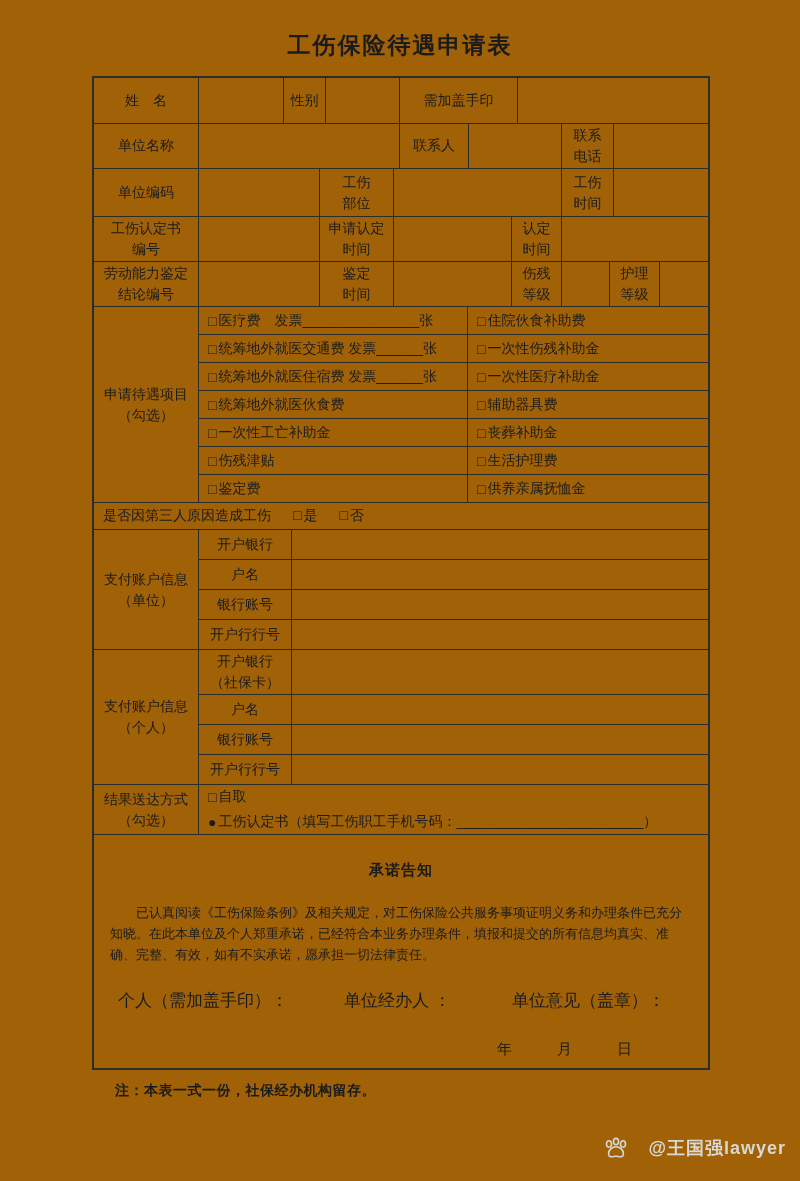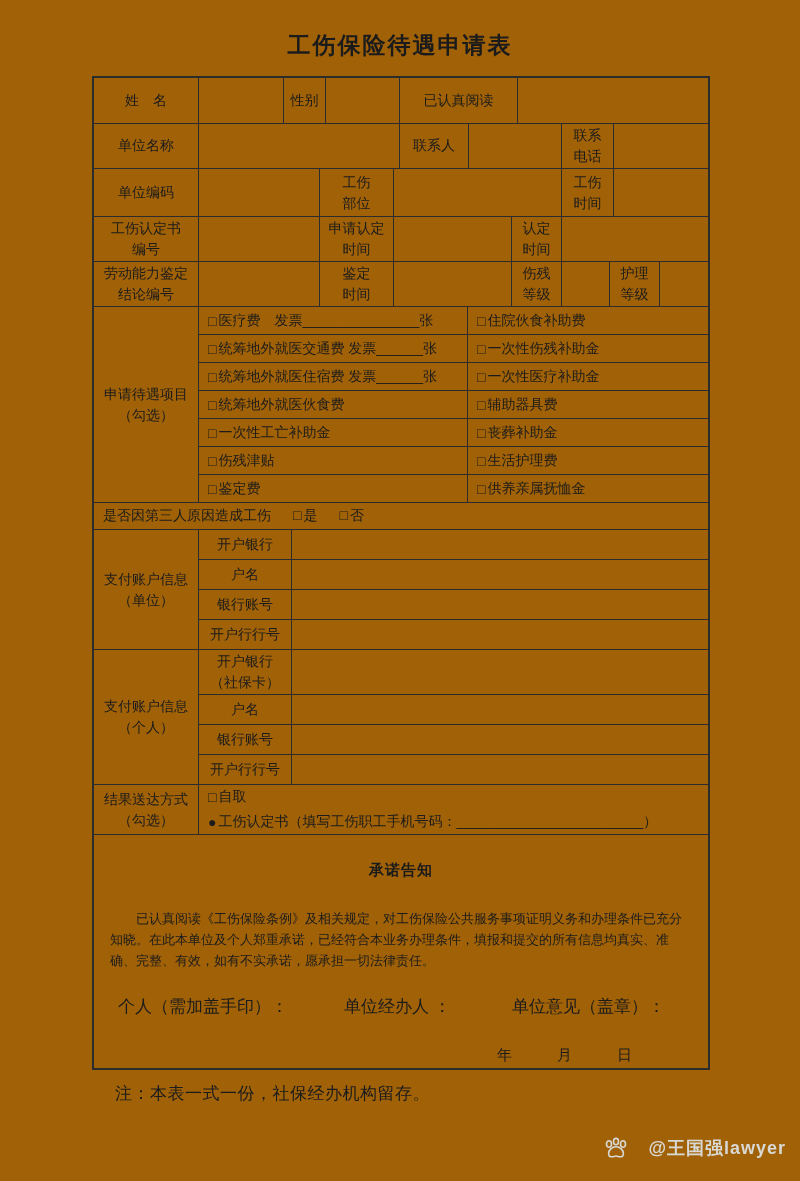--- a/index.html
+++ b/index.html
@@ -33,29 +33,29 @@
   .grow { flex: 1; }
   .pre { white-space: pre-line; line-height: 1.5; }
   .left-al { justify-content: flex-start; padding-left: 9px; text-align: left; }
   .subcol { display: flex; flex-direction: column; }
   .subrow { display: flex; border-bottom: 1.5px solid #2c2c2c; flex-shrink: 0; }
   .subrow:last-child { border-bottom: none; }
   .cb { margin-right: 2px; }
   .opt { display: flex; align-items: center; height: 25px; font-size: 14px; }
   .tp-opt { margin-left: 22px; }
   .commit-cell { display: block; padding: 26px 14px 0 14px; text-align: left; }
-  .commit-title { text-align: center; font-weight: 700; font-size: 15px; margin-bottom: 28px; letter-spacing: 1px; }
+  .commit-title { text-align: center; font-weight: 700; font-size: 15px; margin-bottom: 22px; letter-spacing: 1px; }
   .commit-body { font-size: 13px; line-height: 1.62; text-indent: 2em; margin: 0 2px 20px 2px; }
   .sig-row { display: flex; font-size: 17px; padding-left: 10px; margin-top: 24px; }
   .sig-row span:nth-child(1) { width: 226px; }
   .sig-row span:nth-child(2) { width: 168px; }
   .date-row { text-align: right; padding-right: 62px; font-size: 15px; margin-top: 28px; }
   .note {
     position: absolute; left: 115px; top: 1082px;
-    font-size: 17px; letter-spacing: 0.5px;
+    font-size: 14px; letter-spacing: 0.5px; font-weight: bold;
   }
   .watermark {
     position: absolute; right: 14px; top: 1136px;
     display: flex; align-items: center; gap: 20px;
     color: #d8d8d4; font-size: 18px; font-weight: 600; letter-spacing: 1px;
   }
 </style>
 </head>
 <body>
 
@@ -63,21 +63,21 @@
 
   <div class="title">工伤保险待遇申请表</div>
 
   <div class="table">
 
     <div class="row" style="height:46px">
       <div class="cell" style="width:105px">姓　名</div>
       <div class="cell" style="width:85px"></div>
       <div class="cell" style="width:42px">性别</div>
       <div class="cell" style="width:74px"></div>
-      <div class="cell" style="width:118px">已认真阅读</div>
+      <div class="cell" style="width:118px">需加盖手印</div>
       <div class="cell grow"></div>
     </div>
 
     <div class="row" style="height:45px">
       <div class="cell" style="width:105px">单位名称</div>
       <div class="cell" style="width:201px"></div>
       <div class="cell" style="width:69px">联系人</div>
       <div class="cell" style="width:93px"></div>
       <div class="cell pre" style="width:52px">联系
 电话</div>

